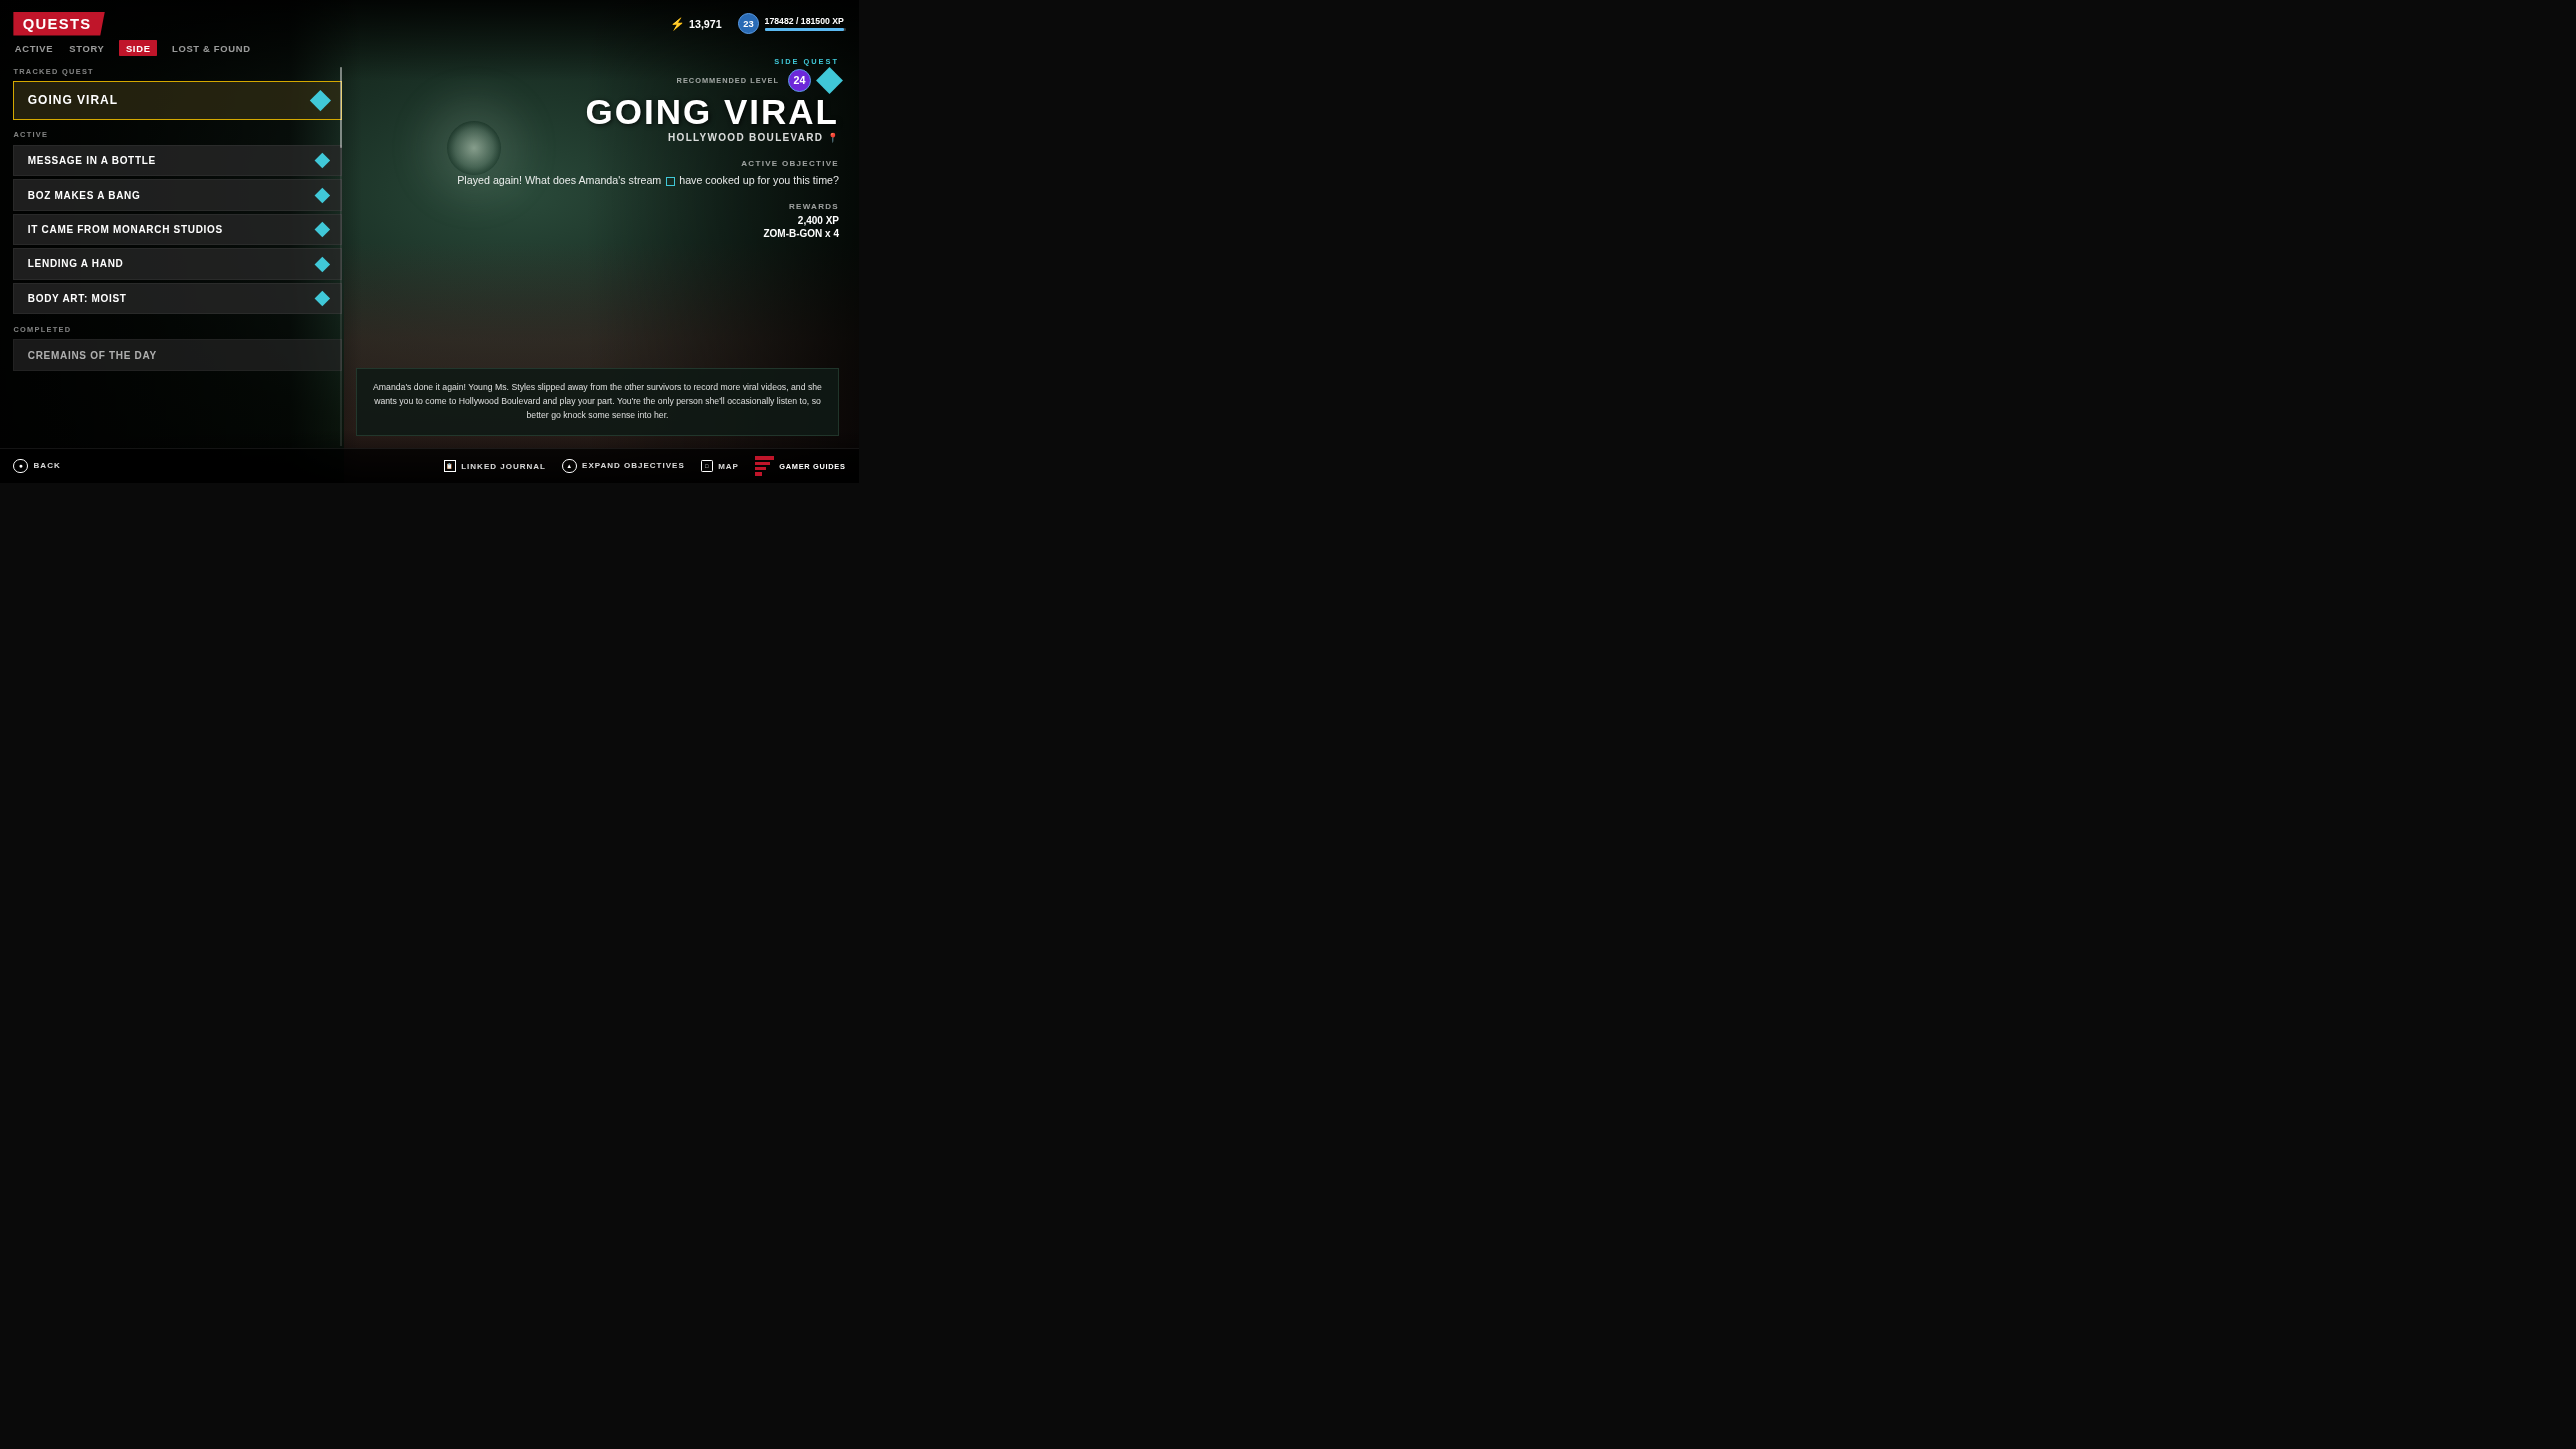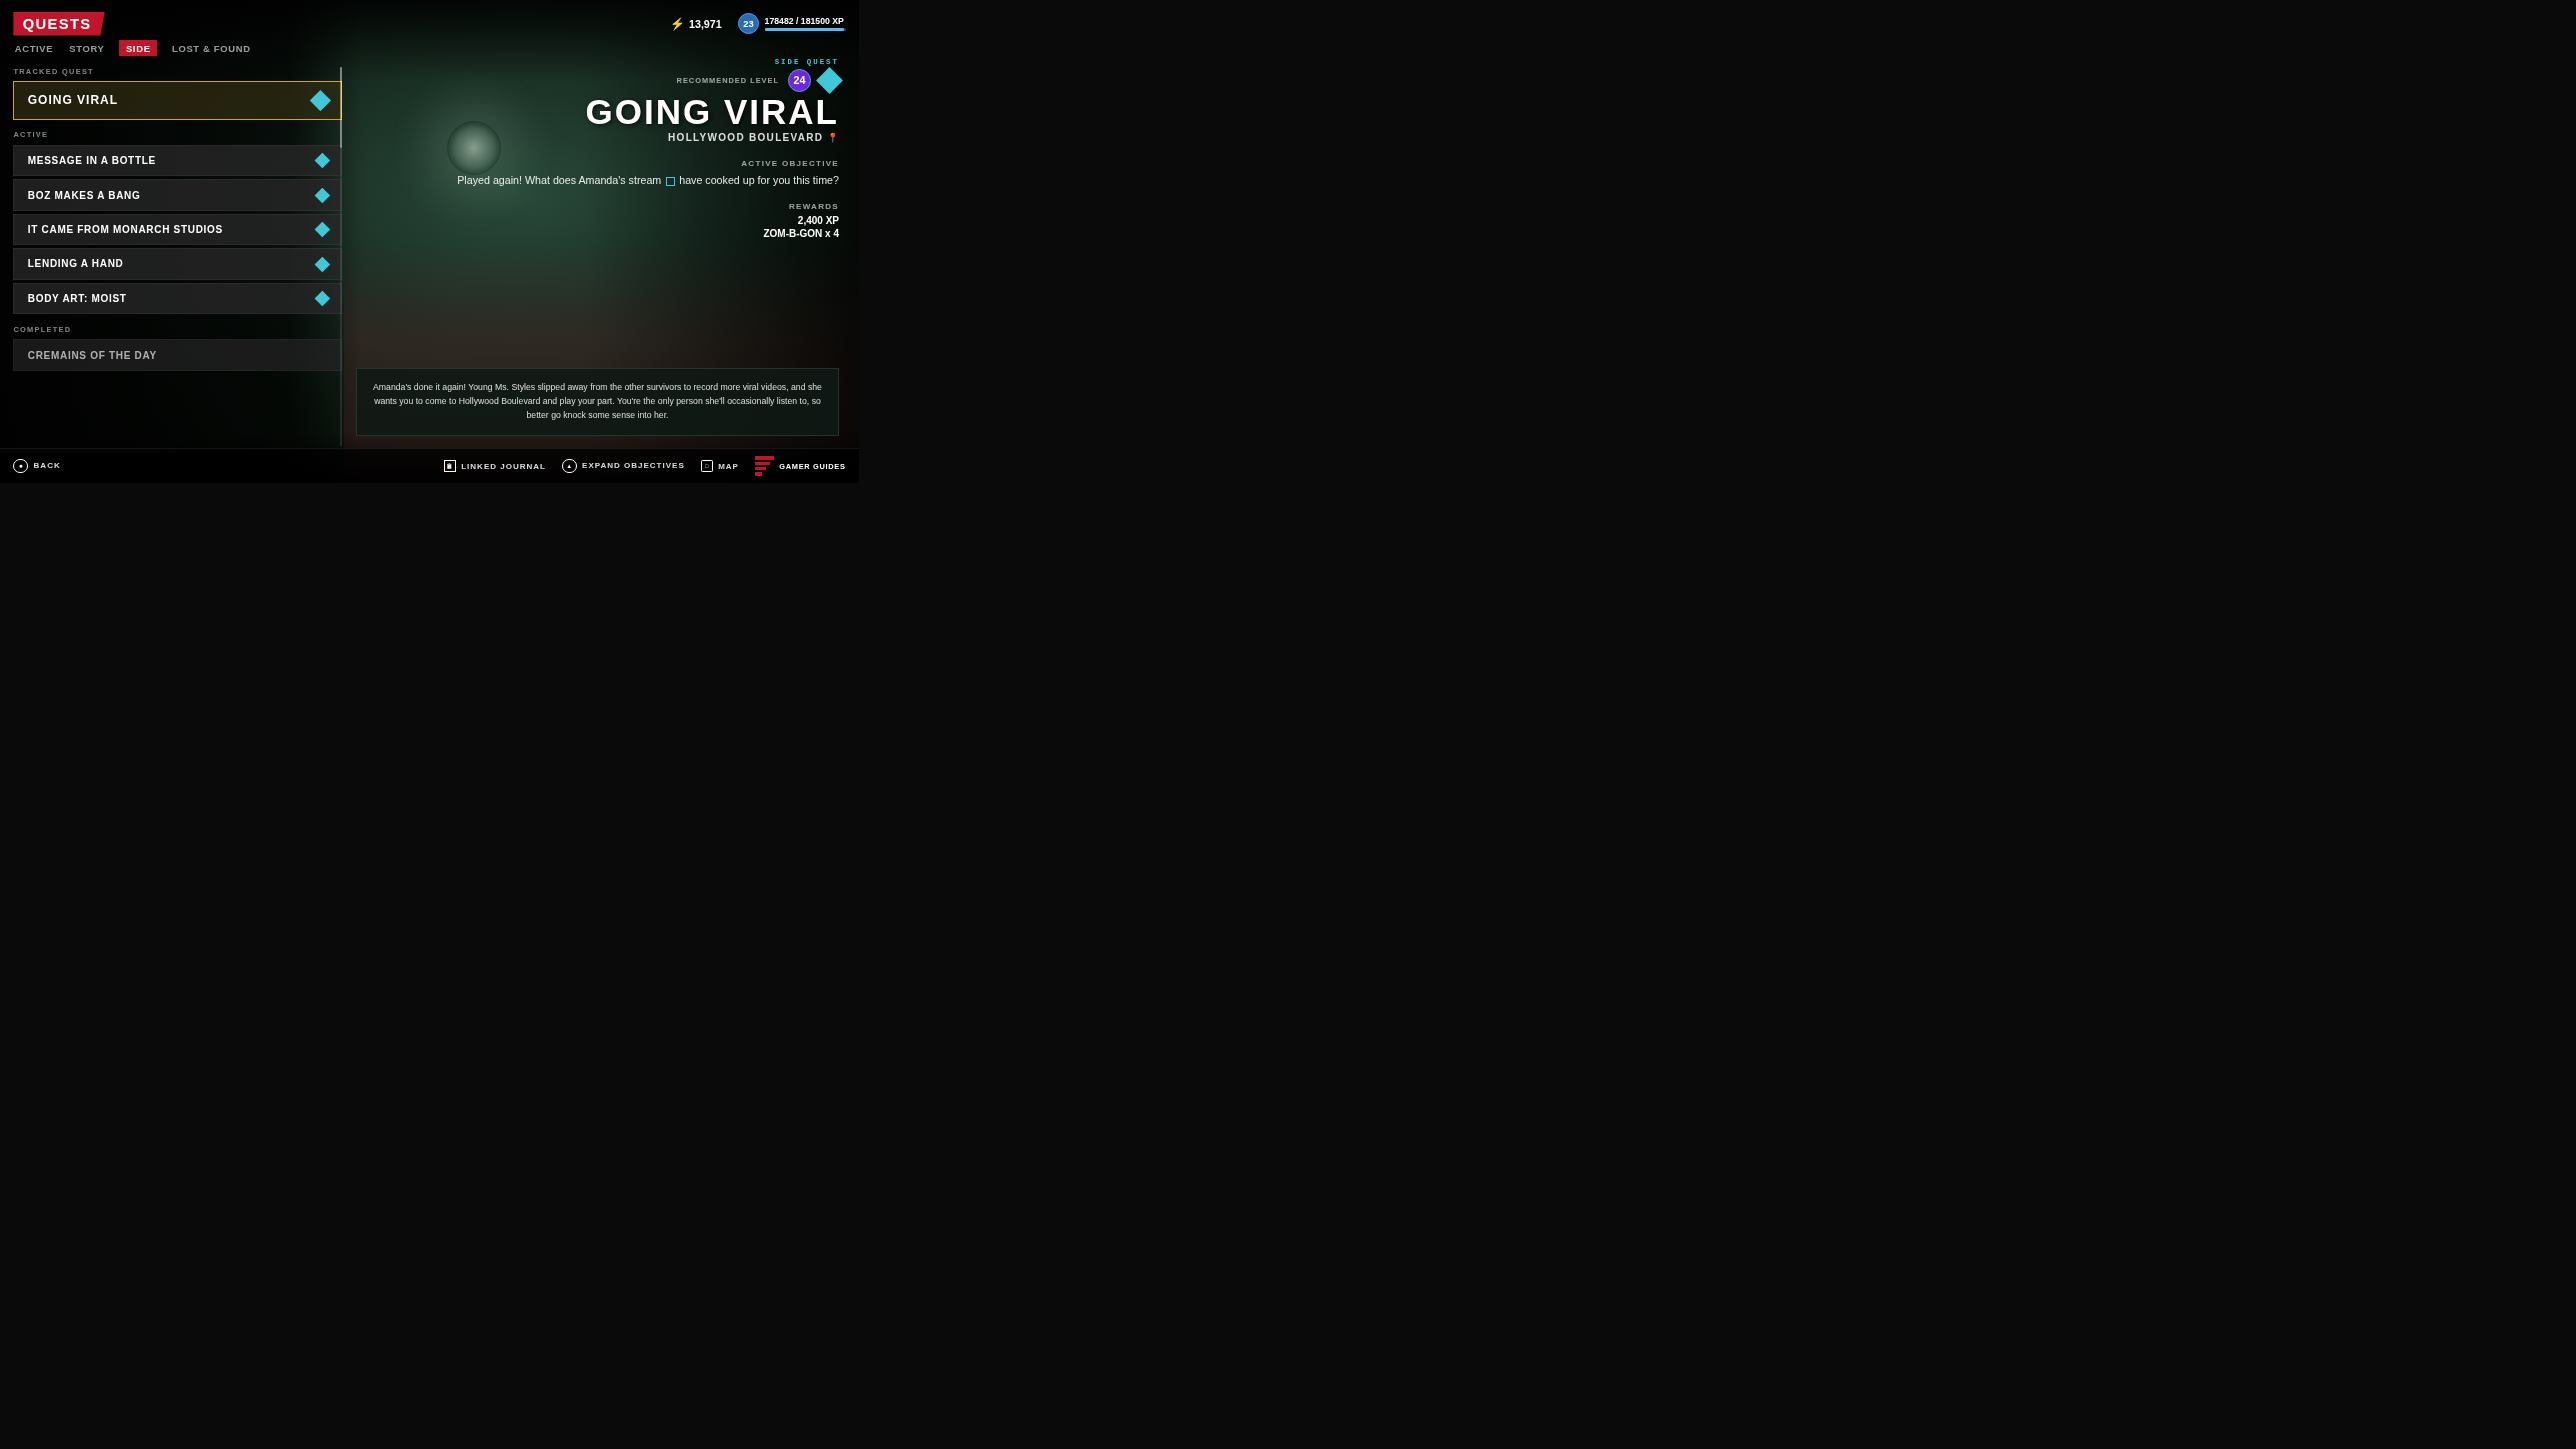--- a/index.html
+++ b/index.html
@@ -322,21 +322,20 @@
       text-align: right;
       margin-bottom: 2.7px;
     }
 
     .side-quest-label {
       font-size: 7.4px;
       font-weight: 700;
       letter-spacing: 2px;
       color: #40c8d8;
       text-transform: uppercase;
-      font-family: Liberation Mono, monospace;
     }
 
     .recommended-level {
       display: flex;
       align-items: center;
       justify-content: flex-end;
       gap: 9px;
       margin-bottom: 2.7px;
     }
 

